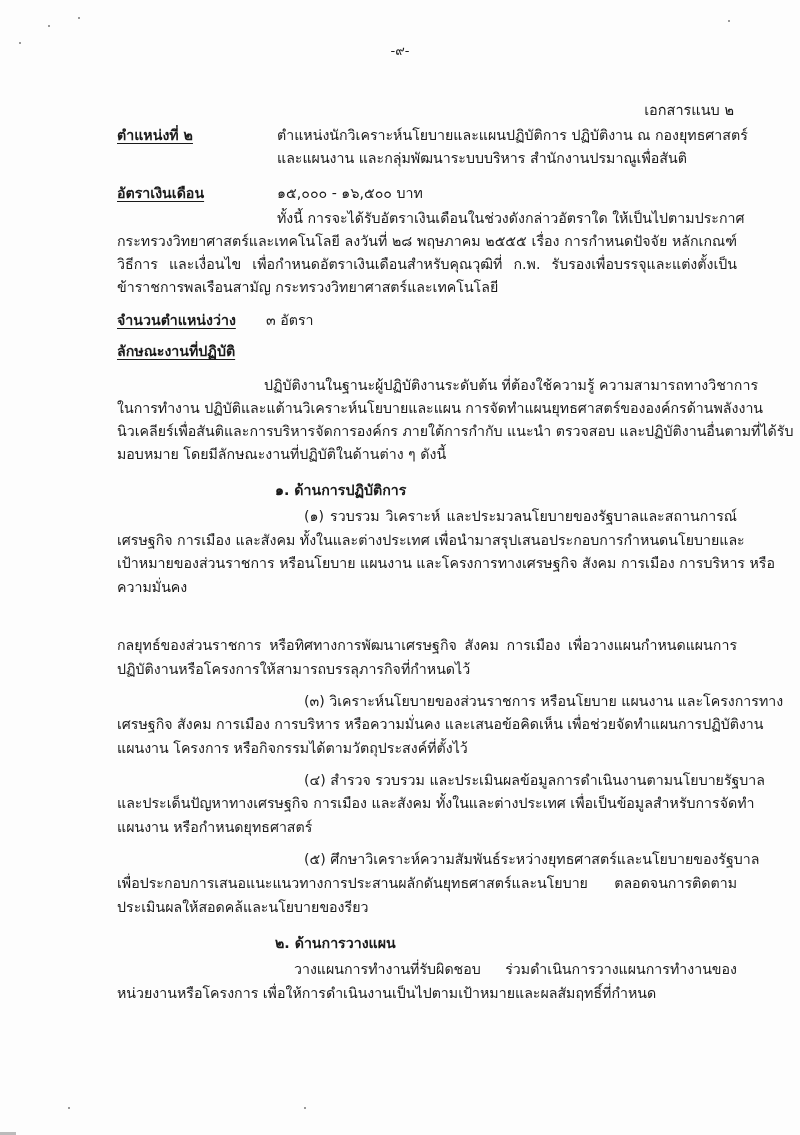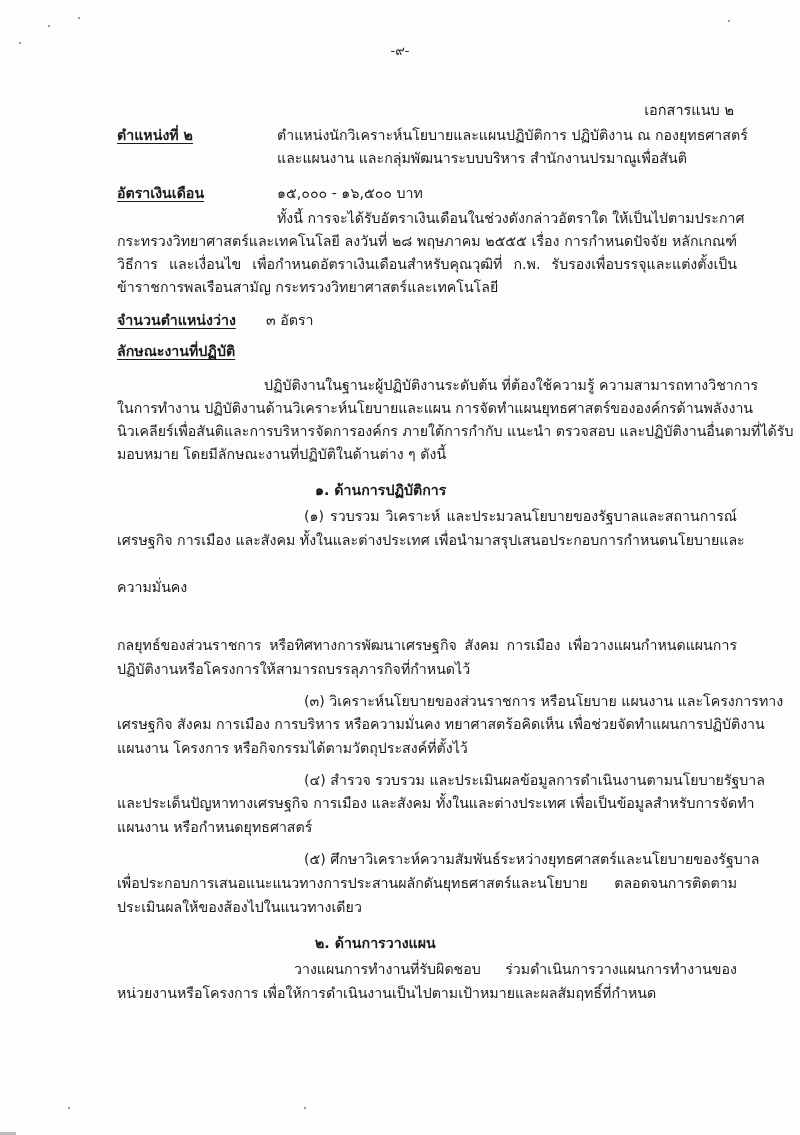--- a/index.html
+++ b/index.html
@@ -40,21 +40,21 @@
       position: absolute;
       white-space: nowrap;
       line-height: 22px;
       font-size: 14.2px;
     }
     .justify {
       left: 117px; width: 620px;
       text-align: justify;
       text-align-last: justify;
     }
-    .bold { font-weight: bold; margin-left: 40px; }
+    .bold { font-weight: bold; }
     .speck {
       position: absolute;
       width: 2px; height: 2px;
       background: #777;
       border-radius: 1px;
     }
     .edge-shadow {
       position: absolute; left: 0; bottom: 0;
       width: 16px; height: 3px; background: #bbb;
     }
@@ -85,42 +85,43 @@
   <div class="line" style="left:277px;top:207px;width:460px;text-align:justify;text-align-last:justify">ทั้งนี้ การจะได้รับอัตราเงินเดือนในช่วงดังกล่าวอัตราใด ให้เป็นไปตามประกาศ</div>
   <div class="line justify" style="top:230px">กระทรวงวิทยาศาสตร์และเทคโนโลยี ลงวันที่ ๒๘ พฤษภาคม ๒๕๕๕ เรื่อง การกำหนดปัจจัย หลักเกณฑ์</div>
   <div class="line justify" style="top:253px">วิธีการ และเงื่อนไข เพื่อกำหนดอัตราเงินเดือนสำหรับคุณวุฒิที่ ก.พ. รับรองเพื่อบรรจุและแต่งตั้งเป็น</div>
   <div class="line" style="left:117px;top:276px">ข้าราชการพลเรือนสามัญ กระทรวงวิทยาศาสตร์และเทคโนโลยี</div>
 
   <div class="line label-u" style="left:117px;top:309px">จำนวนตำแหน่งว่าง</div>
   <div class="line" style="left:266px;top:309px">๓ อัตรา</div>
 
   <div class="line label-u" style="left:117px;top:340px">ลักษณะงานที่ปฏิบัติ</div>
   <div class="line" style="left:264px;top:374px;width:473px;text-align:justify;text-align-last:justify">ปฏิบัติงานในฐานะผู้ปฏิบัติงานระดับต้น ที่ต้องใช้ความรู้ ความสามารถทางวิชาการ</div>
-  <div class="line justify" style="top:397px">ในการทำงาน ปฏิบัติงานด้านวิเคราะห์นโยบายและแผน การจัดทำแผนยุทธศาสตร์ขององค์กรด้านพลังงาน</div>
+  <div class="line justify" style="top:397px">ในการทำงาน ปฏิบัติและแต้านวิเคราะห์นโยบายและแผน การจัดทำแผนยุทธศาสตร์ขององค์กรด้านพลังงาน</div>
   <div class="line justify" style="top:420px">นิวเคลียร์เพื่อสันติและการบริหารจัดการองค์กร ภายใต้การกำกับ แนะนำ ตรวจสอบ และปฏิบัติงานอื่นตามที่ได้รับ</div>
   <div class="line" style="left:117px;top:443px">มอบหมาย โดยมีลักษณะงานที่ปฏิบัติในด้านต่าง ๆ ดังนี้</div>
 
   <div class="line bold" style="left:275px;top:479px">๑. ด้านการปฏิบัติการ</div>
 
   <div class="line" style="left:304px;top:505px;width:433px;text-align:justify;text-align-last:justify">(๑) รวบรวม วิเคราะห์ และประมวลนโยบายของรัฐบาลและสถานการณ์</div>
   <div class="line justify" style="top:529px">เศรษฐกิจ การเมือง และสังคม ทั้งในและต่างประเทศ เพื่อนำมาสรุปเสนอประกอบการกำหนดนโยบายและ</div>
+  <div class="line justify" style="top:552px">เป้าหมายของส่วนราชการ หรือนโยบาย แผนงาน และโครงการทางเศรษฐกิจ สังคม การเมือง การบริหาร หรือ</div>
   <div class="line" style="left:117px;top:576px">ความมั่นคง</div>
 
   <div class="line justify" style="top:634px">กลยุทธ์ของส่วนราชการ หรือทิศทางการพัฒนาเศรษฐกิจ สังคม การเมือง เพื่อวางแผนกำหนดแผนการ</div>
   <div class="line" style="left:117px;top:658px">ปฏิบัติงานหรือโครงการให้สามารถบรรลุภารกิจที่กำหนดไว้</div>
 
   <div class="line" style="left:304px;top:690px;width:433px;text-align:justify;text-align-last:justify">(๓) วิเคราะห์นโยบายของส่วนราชการ หรือนโยบาย แผนงาน และโครงการทาง</div>
-  <div class="line justify" style="top:713px">เศรษฐกิจ สังคม การเมือง การบริหาร หรือความมั่นคง ทยาศาสตร้อคิดเห็น เพื่อช่วยจัดทำแผนการปฏิบัติงาน</div>
+  <div class="line justify" style="top:713px">เศรษฐกิจ สังคม การเมือง การบริหาร หรือความมั่นคง และเสนอข้อคิดเห็น เพื่อช่วยจัดทำแผนการปฏิบัติงาน</div>
   <div class="line" style="left:117px;top:737px">แผนงาน โครงการ หรือกิจกรรมได้ตามวัตถุประสงค์ที่ตั้งไว้</div>
 
   <div class="line" style="left:304px;top:769px;width:433px;text-align:justify;text-align-last:justify">(๔) สำรวจ รวบรวม และประเมินผลข้อมูลการดำเนินงานตามนโยบายรัฐบาล</div>
   <div class="line justify" style="top:792px">และประเด็นปัญหาทางเศรษฐกิจ การเมือง และสังคม ทั้งในและต่างประเทศ เพื่อเป็นข้อมูลสำหรับการจัดทำ</div>
   <div class="line" style="left:117px;top:816px">แผนงาน หรือกำหนดยุทธศาสตร์</div>
 
   <div class="line" style="left:304px;top:848px;width:433px;text-align:justify;text-align-last:justify">(๕) ศึกษาวิเคราะห์ความสัมพันธ์ระหว่างยุทธศาสตร์และนโยบายของรัฐบาล</div>
   <div class="line justify" style="top:872px">เพื่อประกอบการเสนอแนะแนวทางการประสานผลักดันยุทธศาสตร์และนโยบาย ตลอดจนการติดตาม</div>
-  <div class="line" style="left:117px;top:896px">ประเมินผลให้ของส้องไปในแนวทางเดียว</div>
+  <div class="line" style="left:117px;top:896px">ประเมินผลให้สอดคล้และนโยบายของรียว</div>
 
   <div class="line bold" style="left:275px;top:932px">๒. ด้านการวางแผน</div>
   <div class="line" style="left:294px;top:958px;width:443px;text-align:justify;text-align-last:justify">วางแผนการทำงานที่รับผิดชอบ ร่วมดำเนินการวางแผนการทำงานของ</div>
   <div class="line" style="left:117px;top:982px">หน่วยงานหรือโครงการ เพื่อให้การดำเนินงานเป็นไปตามเป้าหมายและผลสัมฤทธิ์ที่กำหนด</div>
 
 </div>
 
 </body></html>

